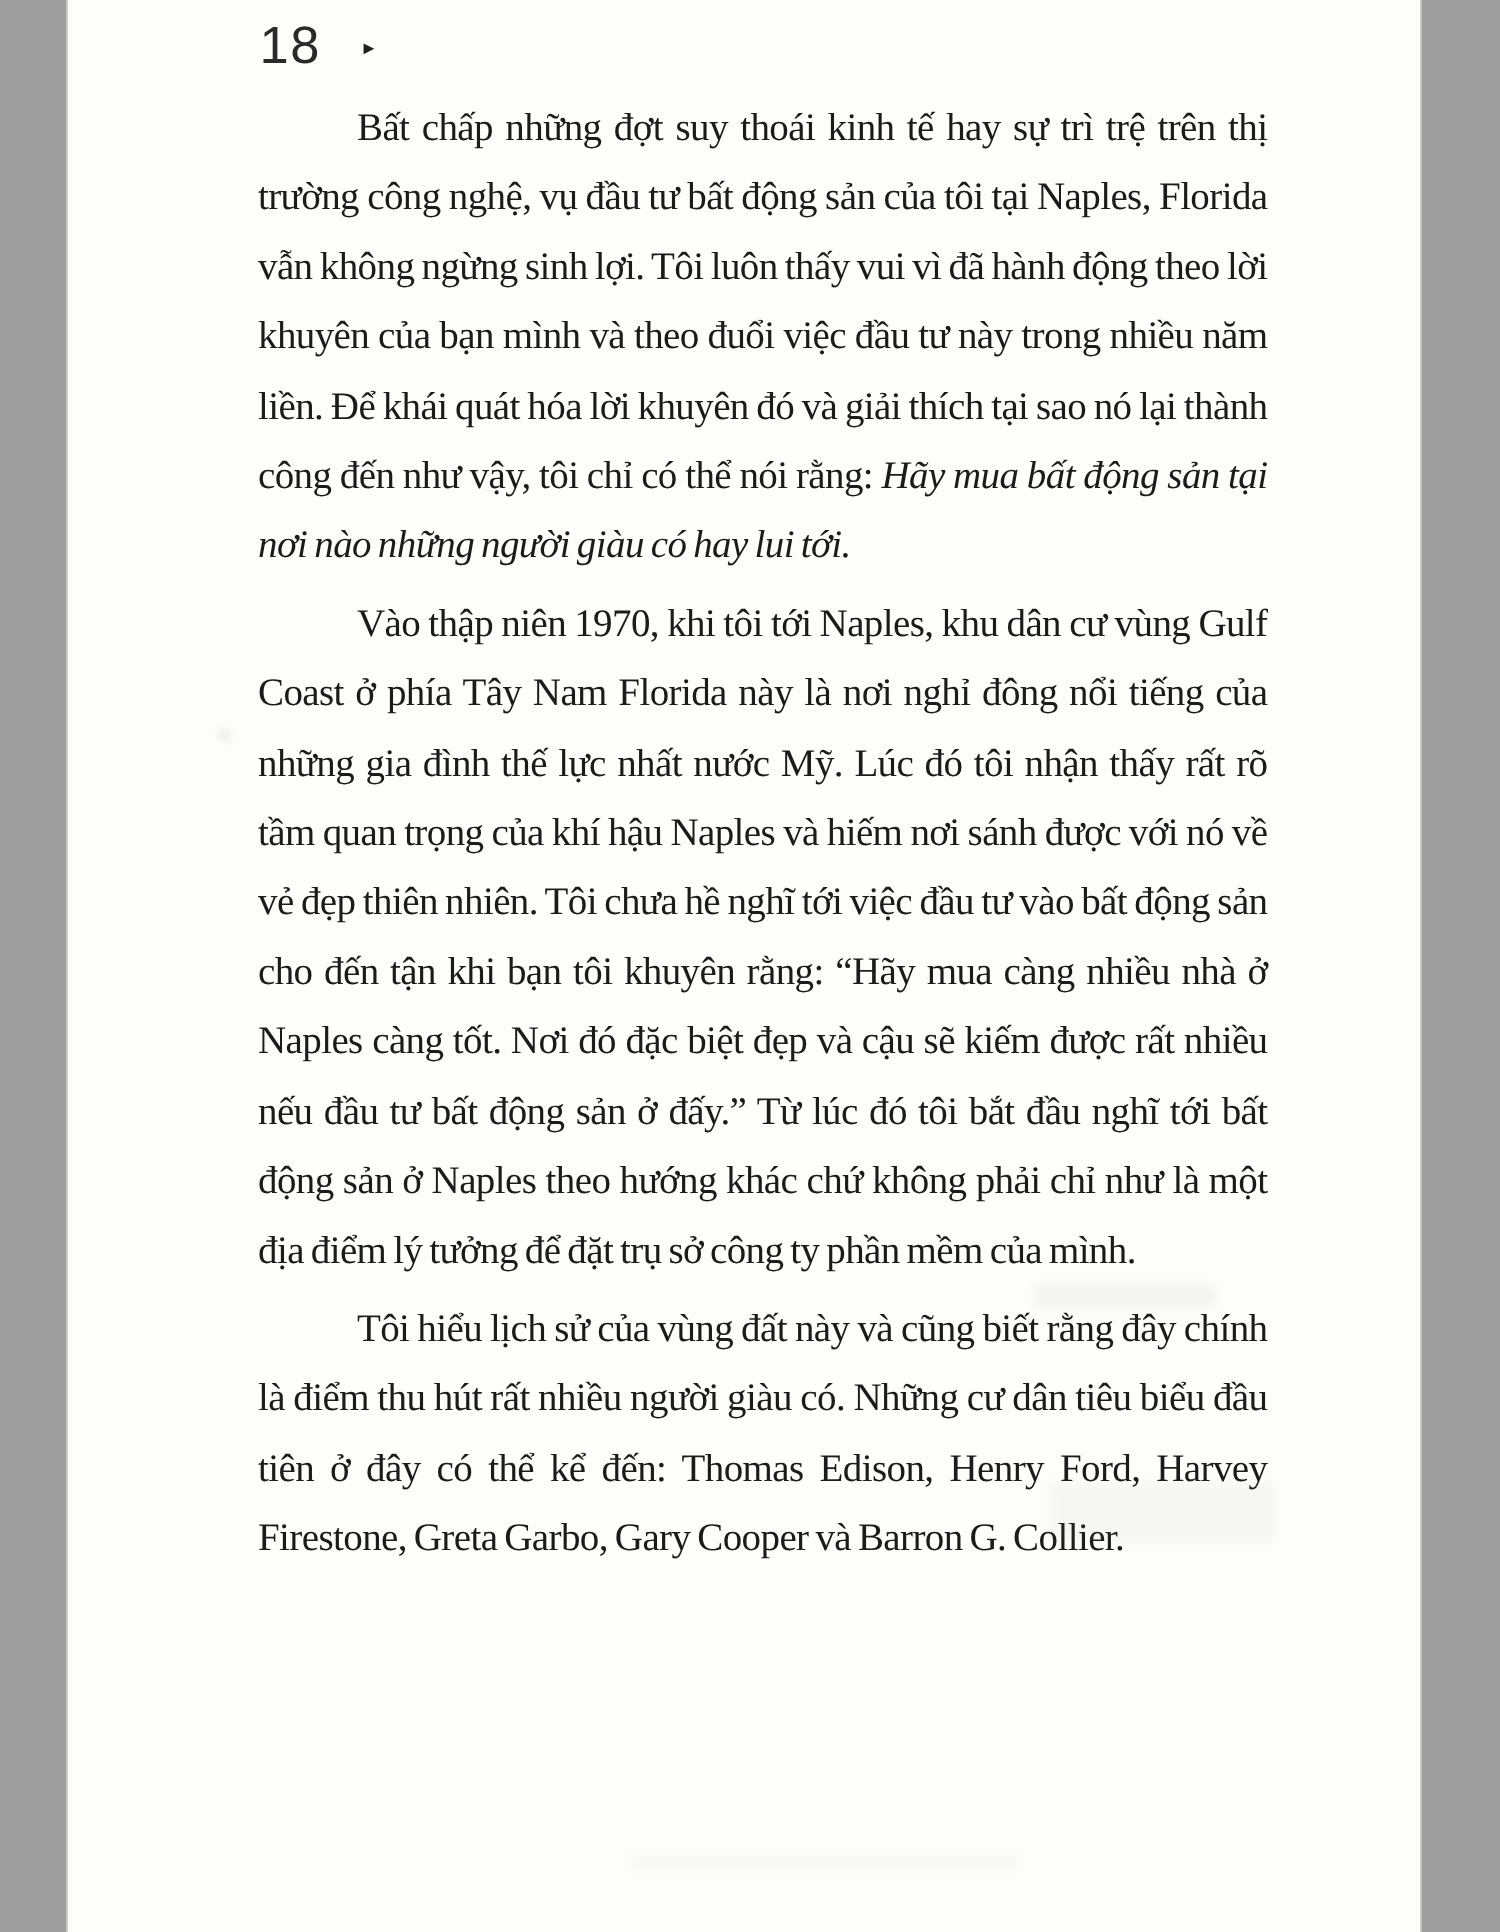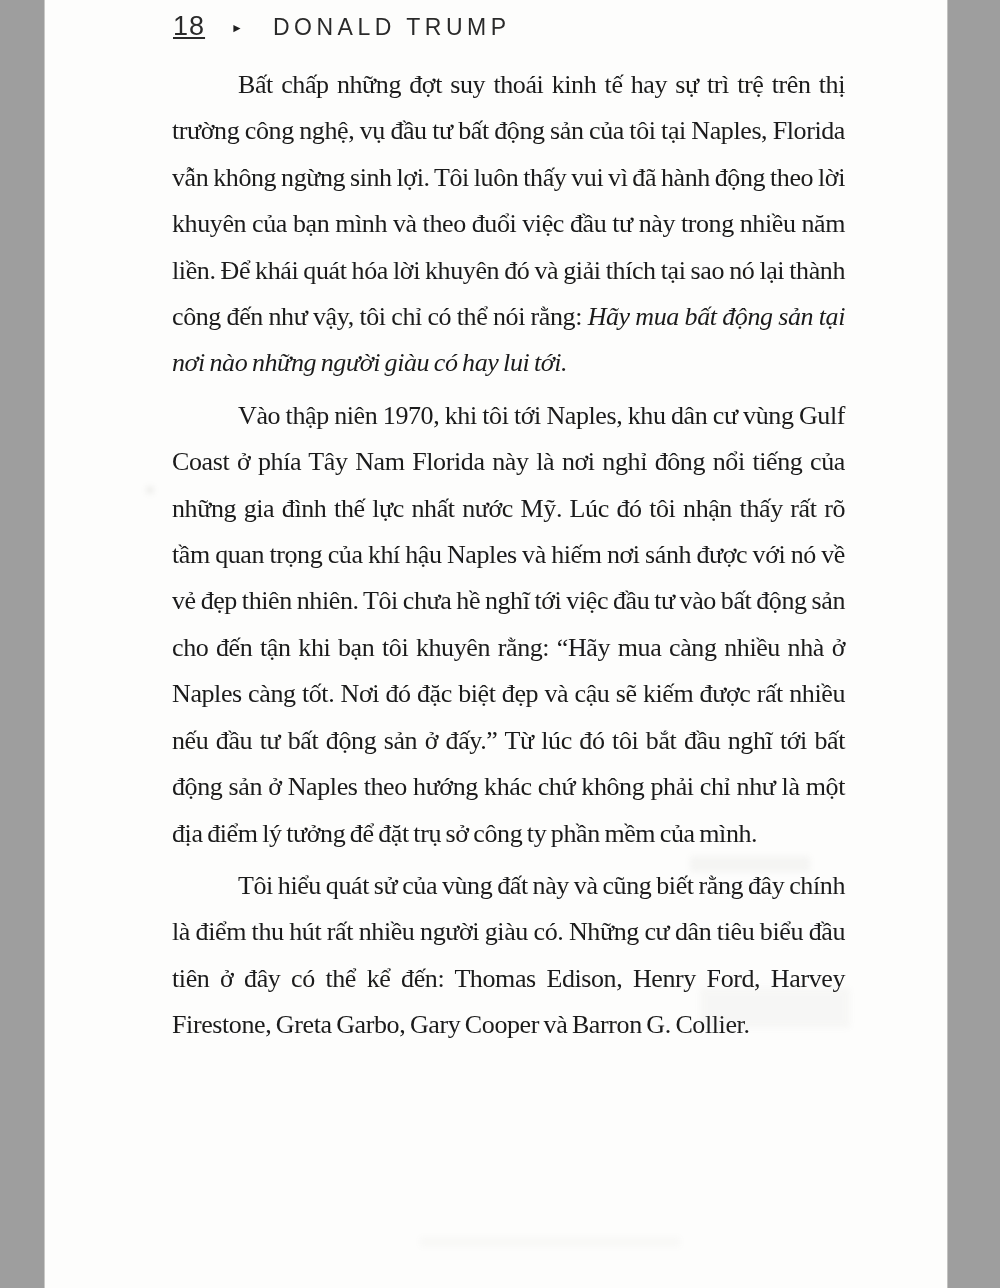--- a/index.html
+++ b/index.html
@@ -24,21 +24,21 @@
   .scan-strip.right { right: 0; width: 53px; border-left: 1px solid #c2c2c0; }
 
   .page-header {
     position: absolute; left: 173px; top: 11px;
     display: flex; align-items: center;
     font-family: "Liberation Sans", sans-serif;
     color: var(--header-text);
     white-space: nowrap;
   }
   .page-number {
-    font-size: 27px; font-weight: 400; letter-spacing: 1px; text-decoration: underline;
+    font-size: 35px; font-weight: 400; letter-spacing: 1px;
   }
   .arrow-icon {
     font-size: 12px; margin-left: 26px; margin-top: 2px;
     color: #1f1f1f;
   }
   .running-title {
     font-size: 23px; font-weight: 400; letter-spacing: 4.5px;
     margin-left: 30px; margin-top: 1px;
   }
 
@@ -67,25 +67,24 @@
 </style>
 </head>
 <body>
 
 <div class="scan-strip left"></div>
 <div class="scan-strip right"></div>
 
 <div class="page-header">
   <span class="page-number">18</span>
   <span class="arrow-icon">►</span>
-  <span class="running-title">DONALD TRUMP</span>
 </div>
 
 <div class="body-text" id="body-text">
     <p><span>Bất chấp những đợt suy thoái kinh tế hay sự trì trệ trên thị trường công nghệ, vụ đầu tư bất động sản của tôi tại Naples, Florida vẫn không ngừng sinh lợi. Tôi luôn thấy vui vì đã hành động theo lời khuyên của bạn mình và theo đuổi việc đầu tư này trong nhiều năm liền. Để khái quát hóa lời khuyên đó và giải thích tại sao nó lại thành công đến như vậy, tôi chỉ có thể nói rằng: </span><span class="seg-italic">Hãy mua bất động sản tại nơi nào những người giàu có hay lui tới.</span></p>
     <p><span>Vào thập niên 1970, khi tôi tới Naples, khu dân cư vùng Gulf Coast ở phía Tây Nam Florida này là nơi nghỉ đông nổi tiếng của những gia đình thế lực nhất nước Mỹ. Lúc đó tôi nhận thấy rất rõ tầm quan trọng của khí hậu Naples và hiếm nơi sánh được với nó về vẻ đẹp thiên nhiên. Tôi chưa hề nghĩ tới việc đầu tư vào bất động sản cho đến tận khi bạn tôi khuyên rằng: “Hãy mua càng nhiều nhà ở Naples càng tốt. Nơi đó đặc biệt đẹp và cậu sẽ kiếm được rất nhiều nếu đầu tư bất động sản ở đấy.” Từ lúc đó tôi bắt đầu nghĩ tới bất động sản ở Naples theo hướng khác chứ không phải chỉ như là một địa điểm lý tưởng để đặt trụ sở công ty phần mềm của mình.</span></p>
-    <p><span>Tôi hiểu quát sử của vùng đất này và cũng biết rằng đây chính là điểm thu hút rất nhiều người giàu có. Những cư dân tiêu biểu đầu tiên ở đây có thể kể đến: Thomas Edison, Henry Ford, Harvey Firestone, Greta Garbo, Gary Cooper và Barron G. Collier.</span></p>
+    <p><span>Tôi hiểu lịch sử của vùng đất này và cũng biết rằng đây chính là điểm thu hút rất nhiều người giàu có. Những cư dân tiêu biểu đầu tiên ở đây có thể kể đến: Thomas Edison, Henry Ford, Harvey Firestone, Greta Garbo, Gary Cooper và Barron G. Collier.</span></p>
   </div>
 
 <div class="scan-artifact artifact-1"></div>
 <div class="scan-artifact artifact-2"></div>
 <div class="scan-artifact artifact-3"></div>
 <div class="scan-artifact artifact-4"></div>
 
 </body></html>

